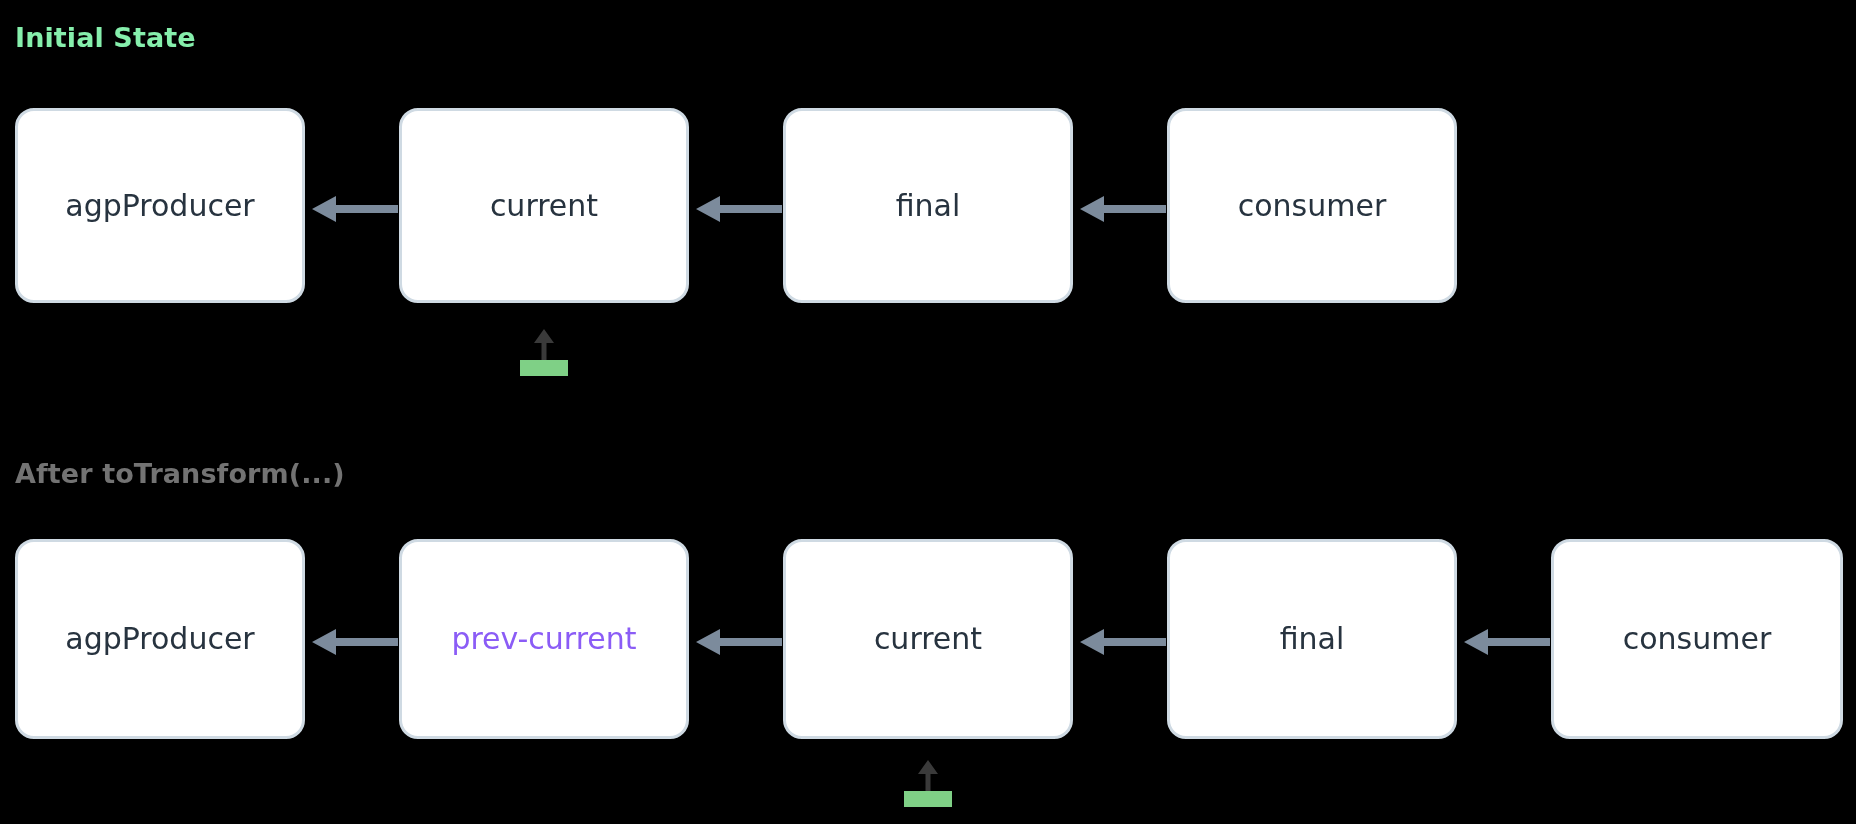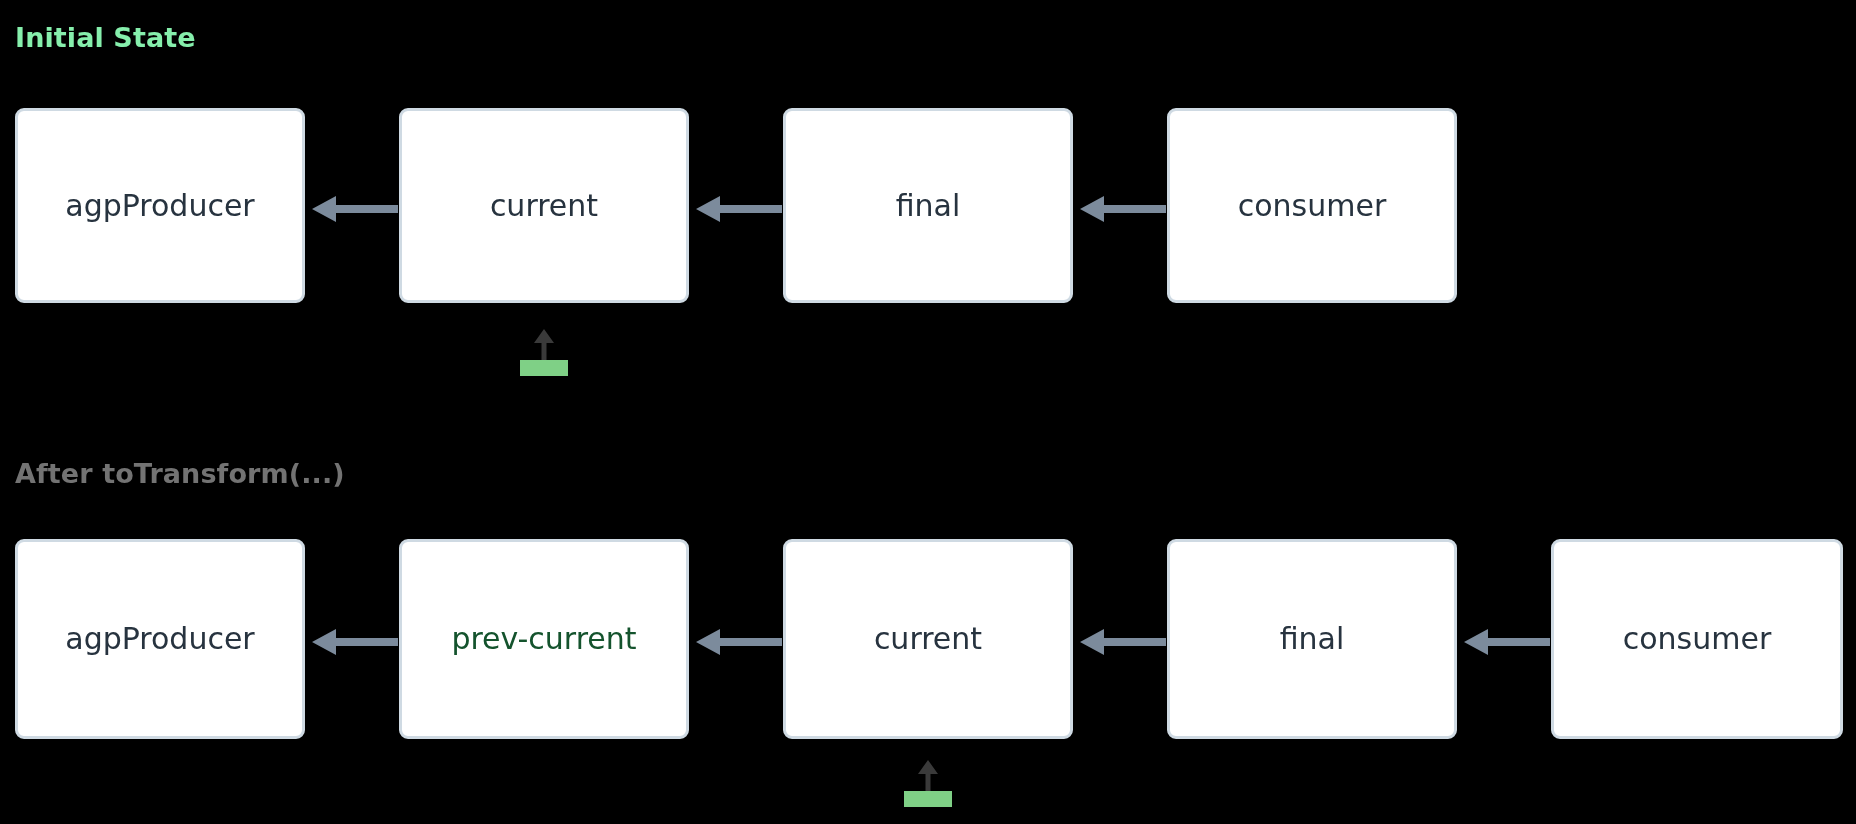--- a/index.html
+++ b/index.html
@@ -26,21 +26,21 @@
     font-weight: 700;
     color: #3b4a5a;
     letter-spacing: 0.1px;
     white-space: nowrap;
   }
 
   .node-box {
     position: absolute;
     background: #ffffff;
     border: 3px solid #cfdae3;
-    border-radius: 9px;
+    border-radius: 19px;
     box-sizing: border-box;
     display: flex;
     align-items: center;
     justify-content: center;
   }
 
   .node-label {
     font-size: 30px;
     font-weight: 400;
     color: #27333f;
@@ -132,21 +132,21 @@
     <span class="node-label" style="color: rgb(39, 51, 63);">agpProducer</span>
   </div>
 
   <div class="edge-arrow" style="left:306px; top:625px; width:92px;">
     <svg width="92" height="34" viewBox="0 0 92 34">
       <path d="M 92 13 L 30 13 L 30 4 L 6 17 L 30 30 L 30 21 L 92 21 Z" fill="#7c8b9c"></path>
     </svg>
   </div>
 
   <div class="node-box" style="left: 399px; top: 539px; width: 290px; height: 200px; background: rgb(255, 255, 255); border-color: rgb(207, 218, 227);">
-    <span class="node-label" style="color: #14532d;">prev-current</span>
+    <span class="node-label" style="color: #8b5cf6;">prev-current</span>
   </div>
 
   <div class="edge-arrow" style="left:690px; top:625px; width:92px;">
     <svg width="92" height="34" viewBox="0 0 92 34">
       <path d="M 92 13 L 30 13 L 30 4 L 6 17 L 30 30 L 30 21 L 92 21 Z" fill="#7c8b9c"></path>
     </svg>
   </div>
 
   <div class="node-box" style="left: 783px; top: 539px; width: 290px; height: 200px; background: rgb(255, 255, 255); border-color: rgb(207, 218, 227);">
     <span class="node-label" style="color: rgb(39, 51, 63);">current</span>

